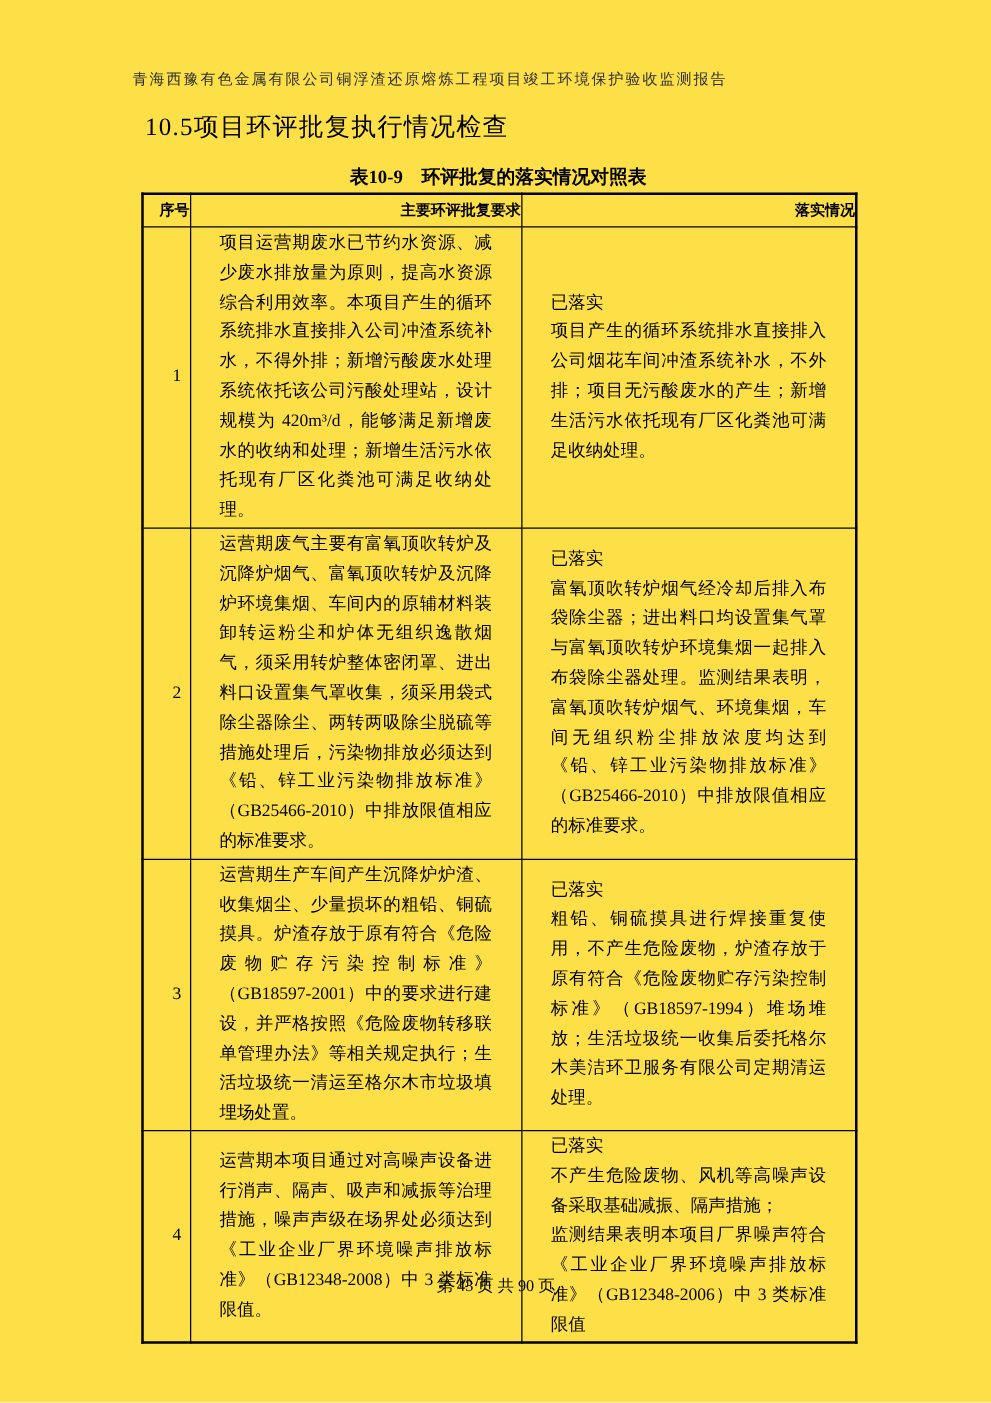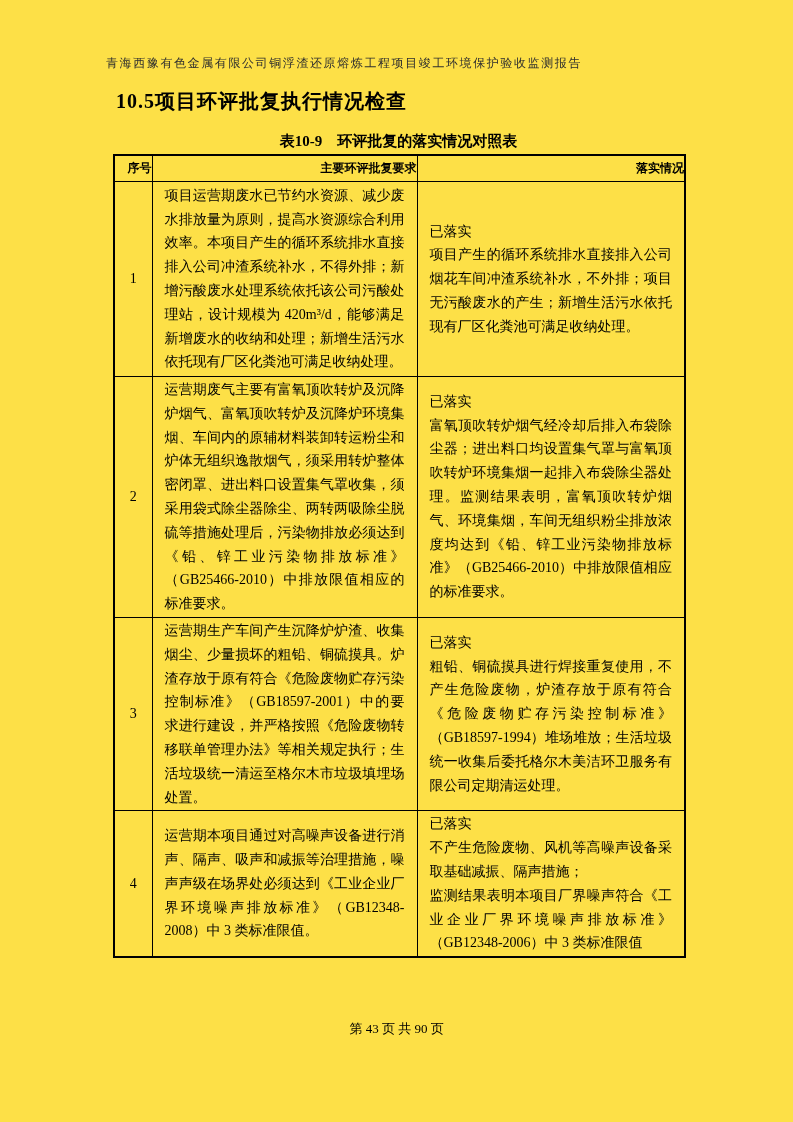--- a/index.html
+++ b/index.html
@@ -11,41 +11,41 @@
     color:#000;
     overflow:hidden;
   }
   .doc-header {
     position:absolute; left:106px; top:55px;
     font-size:12px; letter-spacing:1.6px; color:#2e2e2e;
     white-space:nowrap;
   }
   .section-title {
     position:absolute; left:116px; top:88px; margin:0;
-    font-size:20px; font-weight:bold; letter-spacing:1px;
+    font-size:20px; font-weight:normal; letter-spacing:1px;
   }
   .table-caption {
     position:absolute; left:113px; top:132px; width:571px;
     text-align:center; font-weight:bold; font-size:15px;
   }
   table.review-table {
     position:absolute; left:113px; top:154px;
     width:571px; border-collapse:collapse; table-layout:fixed;
     border:2px solid #000;
   }
   .review-table th, .review-table td {
     border:1px solid #000;
   }
   .review-table th {
     height:25px; font-size:12px; font-weight:bold;
     text-align:right; vertical-align:middle; padding:0;
   }
   .review-table td {
     font-size:14px; line-height:23.8px;
-    vertical-align:middle; padding:1px 12px;
+    vertical-align:middle; padding:1px 23px;
   }
   .no-cell { text-align:center; padding:1px 0; }
   .req-cell, .status-cell { text-align:justify; }
   .status-label { font-weight:normal; text-align:left; }
   tr.r1 td { height:192px; }
   tr.r2 td { height:213px; }
   tr.r3 td { height:165px; }
   tr.r4 td { height:136px; }
   .page-footer {
     position:absolute; left:0; top:1020px; width:793px;

